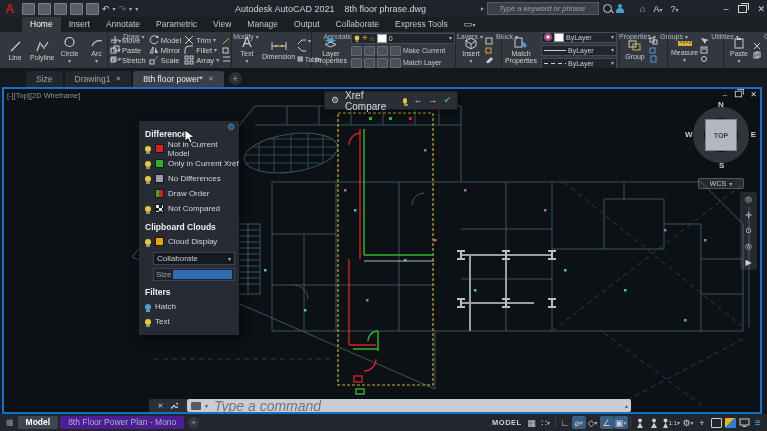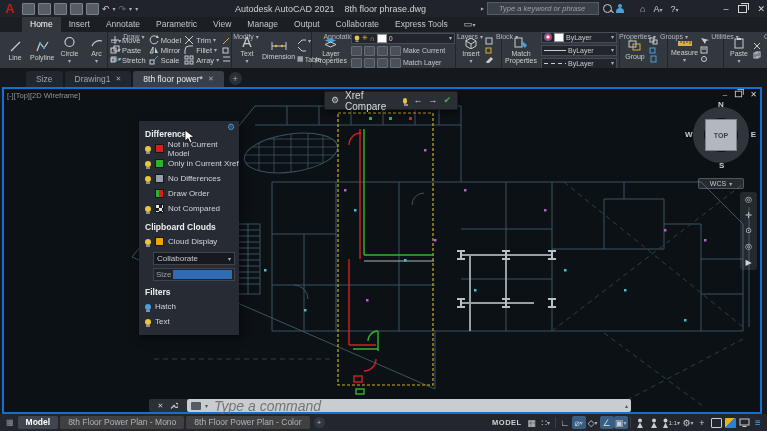--- a/index.html
+++ b/index.html
@@ -98,21 +98,21 @@
            justify-content:center;gap:6px;color:#c6cbd0;font-size:7px;}
   .cmdfield{flex:1;background:#c9cdd2;border-radius:2px;display:flex;align-items:center;padding:0 4px;gap:4px;position:relative;}
   .cmdfield input{flex:1;border:none;background:transparent;font-size:14px;font-style:italic;color:#5a6066;outline:none;font-family:"Liberation Sans",sans-serif;}
   .cmdicon{width:10px;height:8px;background:#565c64;border-radius:1px;}
   .cmdcaret{position:absolute;right:3px;font-size:6px;color:#555;}
   
   .cursor{position:absolute;left:180px;top:40px;z-index:9;}
   
   .statusbar{position:absolute;bottom:0;left:0;right:0;height:17px;background:#23272d;display:flex;align-items:center;padding:0 2px;}
   .sgrid{font-size:8px;color:#8e959b;margin:0 4px;}
-  .ltab{height:13px;line-height:13px;padding:0 8px;font-size:8.5px;color:#aeb4ba;background:#404040;border-radius:2px;margin-right:2px;white-space:nowrap;}
+  .ltab{height:13px;line-height:13px;padding:0 8px;font-size:8.5px;color:#aeb4ba;background:#4c1d95;border-radius:2px;margin-right:2px;white-space:nowrap;}
   .ltab.active{background:#40464f;color:#fff;font-weight:bold;}
   .lplus{width:11px;height:11px;border-radius:50%;background:#333840;color:#aab0b6;font-size:8px;display:flex;align-items:center;justify-content:center;margin-left:2px;}
   .sspacer{flex:1;}
   .modeltxt{font-size:7.5px;font-weight:bold;color:#d0d4d8;letter-spacing:.5px;margin-right:3px;}
   .icx{display:inline-flex;align-items:center;justify-content:center;min-width:12px;height:13px;font-size:9px;
        color:#c9ced3;border-radius:2px;padding:0 1px;}
   .icx.active{background:#3a5e83;}
   .sep{width:1px;height:11px;background:#3a3f46;margin:0 2px;}
   .psvg{display:block;}
   .hwicon{width:11px;height:10px;background:linear-gradient(135deg,#e8b50c 0 45%,#2e7fd0 45%);border-radius:1px;}
@@ -798,21 +798,20 @@
       <input placeholder="Type a command" style="">
       <span class="cmdcaret">▴</span>
     </div>
   </div>
 </div>
 
 <div class="statusbar">
   <span class="sgrid">▦</span>
   <span class="ltab active">Model</span>
   <span class="ltab">8th Floor Power Plan - Mono</span>
-  <span class="ltab">8th Floor Power Plan - Color</span>
   <span class="lplus">+</span>
   <span class="sspacer"></span>
   <span class="modeltxt">MODEL</span>
   <span class="icx">▦</span>
   <span class="icx">
       <span>∷</span>
       <span class="caret">▾</span>
     </span>
   <span class="sep"></span>
   <span class="icx">∟</span>

